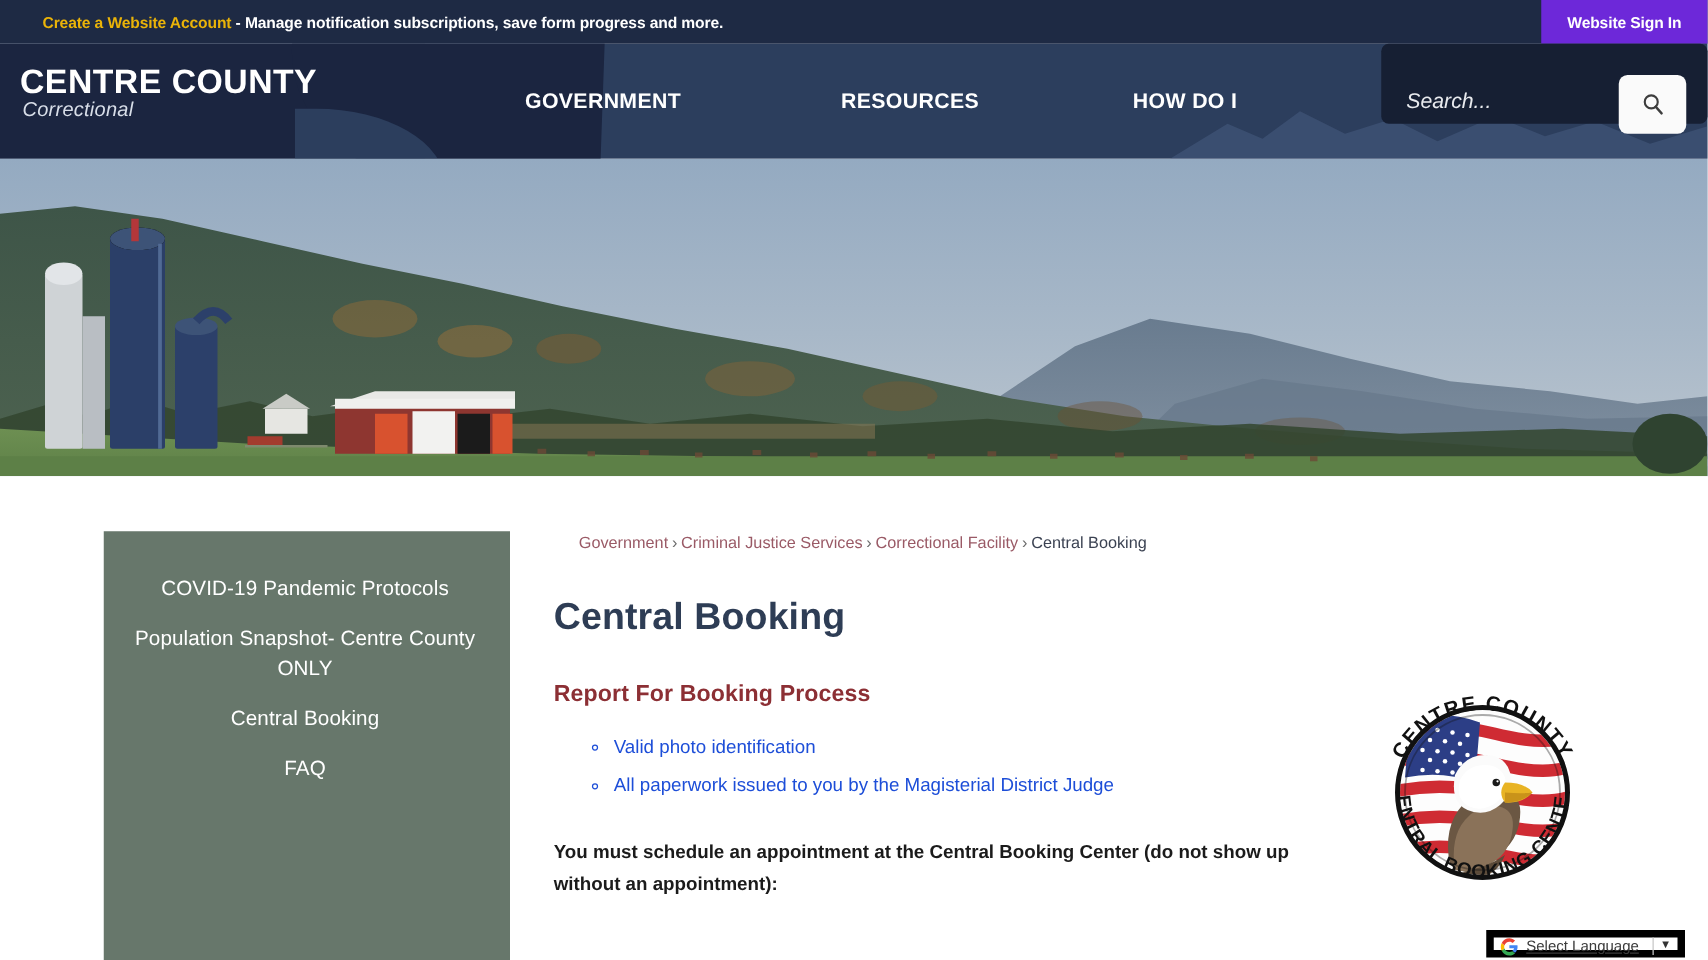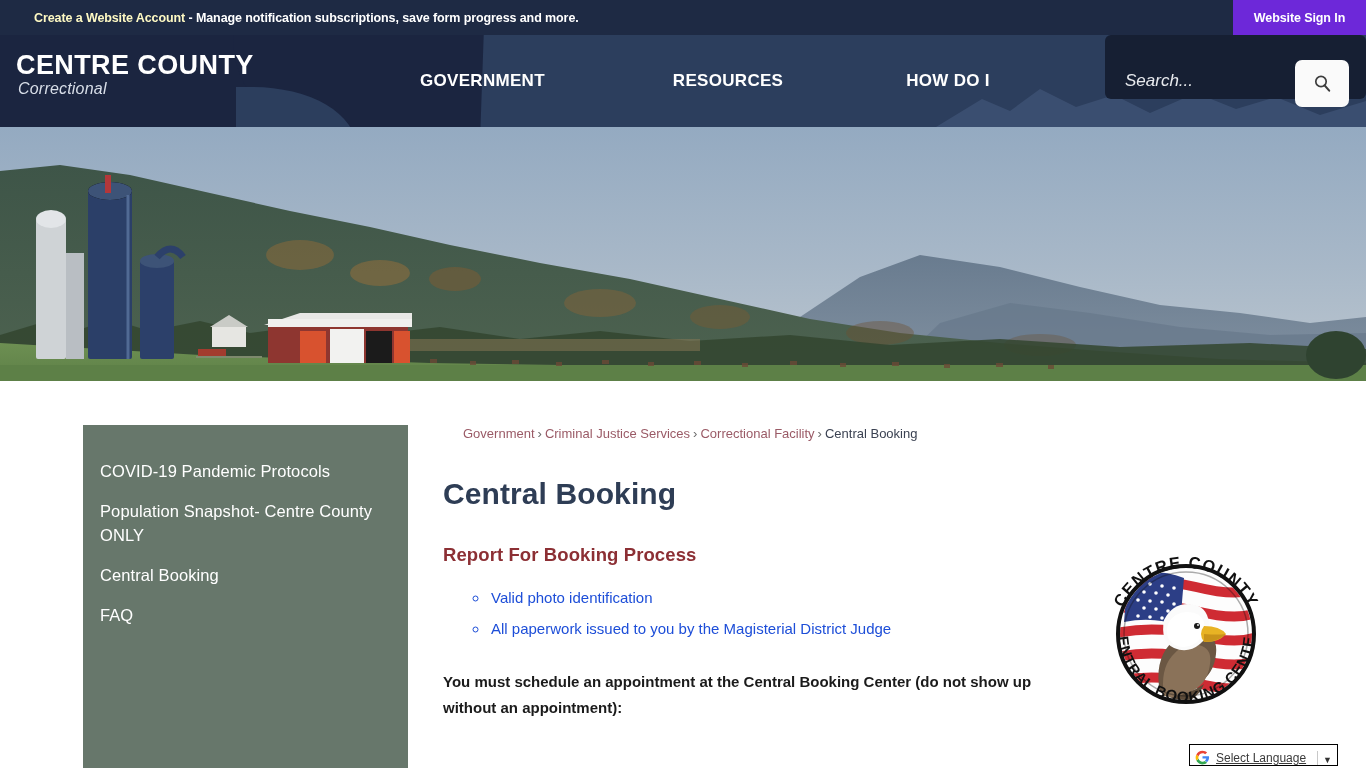--- a/index.html
+++ b/index.html
@@ -14,21 +14,21 @@
   .utility-bar {
     position: absolute; left: 0; top: 0; width: 1366px; height: 35px;
     background: #1e2a44;
     display: flex; align-items: center;
   }
   .utility-msg {
     padding-left: 34px; font-size: 12.5px; color: #ffffff; font-weight: bold;
     white-space: nowrap; letter-spacing: -0.1px;
   }
   .utility-msg .acct-link {
-    color: #fef9c3; font-weight: bold; text-decoration: none; cursor: pointer;
+    color: #eab308; font-weight: bold; text-decoration: none; cursor: pointer;
   }
   .signin-btn {
     position: absolute; right: 0px; top: 0; height: 35px; width: 133px;
     background: #6d28d9; color: #ffffff; font-size: 12.5px; font-weight: bold;
     display: flex; align-items: center; justify-content: center;
     cursor: pointer; border: none; letter-spacing: -0.1px;
   }
 
   
   .header {
@@ -110,21 +110,21 @@
     position: absolute; left: 0; top: 381px; width: 1366px; height: 387px;
     background: #ffffff;
   }
   .sidebar {
     position: absolute; left: 83px; top: 44px; width: 325px; height: 343px;
     background: #67776b;
     padding: 26px 0 0 0;
   }
   .side-item {
     color: #ffffff; font-size: 16.5px; line-height: 24px;
-    padding: 8px 20px 8px 17px; cursor: pointer; letter-spacing: 0.1px;
+    padding: 8px 20px 8px 17px; cursor: pointer; letter-spacing: 0.1px; text-align: center;
   }
 
   .content {
     position: absolute; left: 443px; top: 44px; width: 620px;
   }
   .breadcrumb { font-size: 13px; color: #3b4252; line-height: 18px; margin-left: 20px; }
   .breadcrumb a { color: #9a5a66; text-decoration: none; cursor: pointer; }
   .breadcrumb .sep { color: #6b6b6b; padding: 0 3px; }
   .page-title {
     font-size: 30px; font-weight: bold; color: #2e3d55;
@@ -145,22 +145,22 @@
   }
 
   
   .seal {
     position: absolute; left: 1098px; top: 165px; width: 176px; height: 176px;
   }
 
   
   .translate-widget {
     position: absolute; left: 1189px; top: 744px;
-    height: 22px; background: #ffffff; border: 1px solid #000000;
-    display: flex; align-items: flex-end; padding: 0 5px; cursor: pointer;
+    height: 22px; background: #ffffff; border: 6px solid #000000;
+    display: flex; align-items: flex-start; padding: 0 5px; cursor: pointer;
     font-size: 12px; color: #4a4a4a; z-index: 20;
   }
   .tw-label { text-decoration: underline; padding: 0 6px; color: #3b3b3b; }
   .tw-divider { width: 1px; height: 14px; background: #c8c8c8; margin: 0 5px; }
   .tw-caret { font-size: 9px; color: #333; }
 </style>
 </head>
 <body>
 
 <div class="utility-bar">

